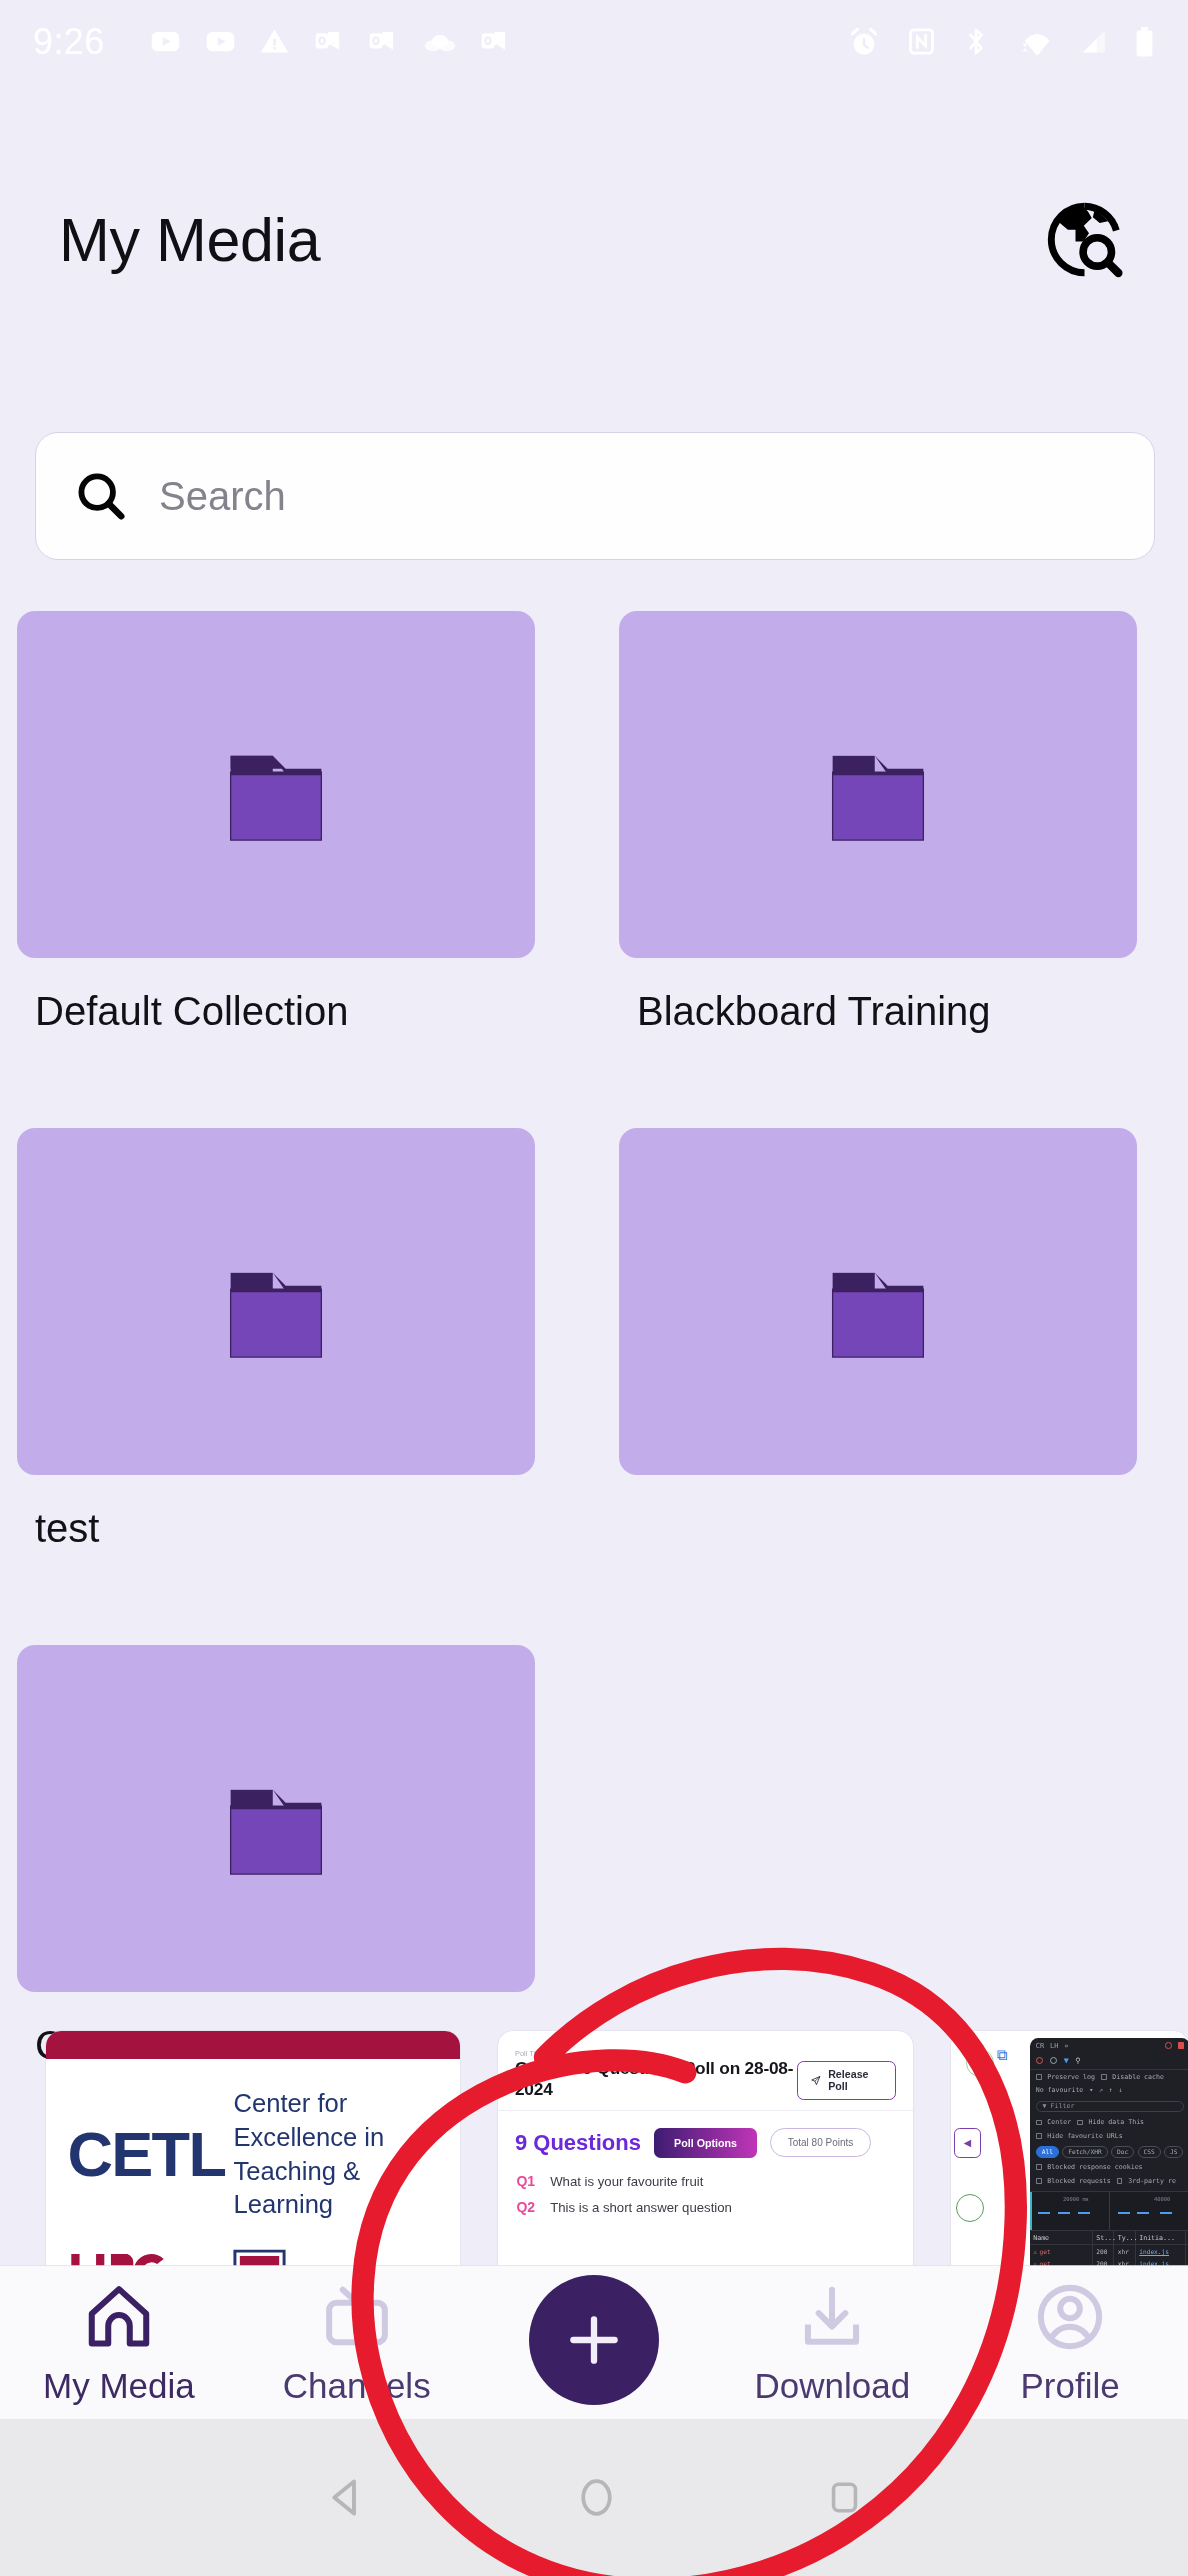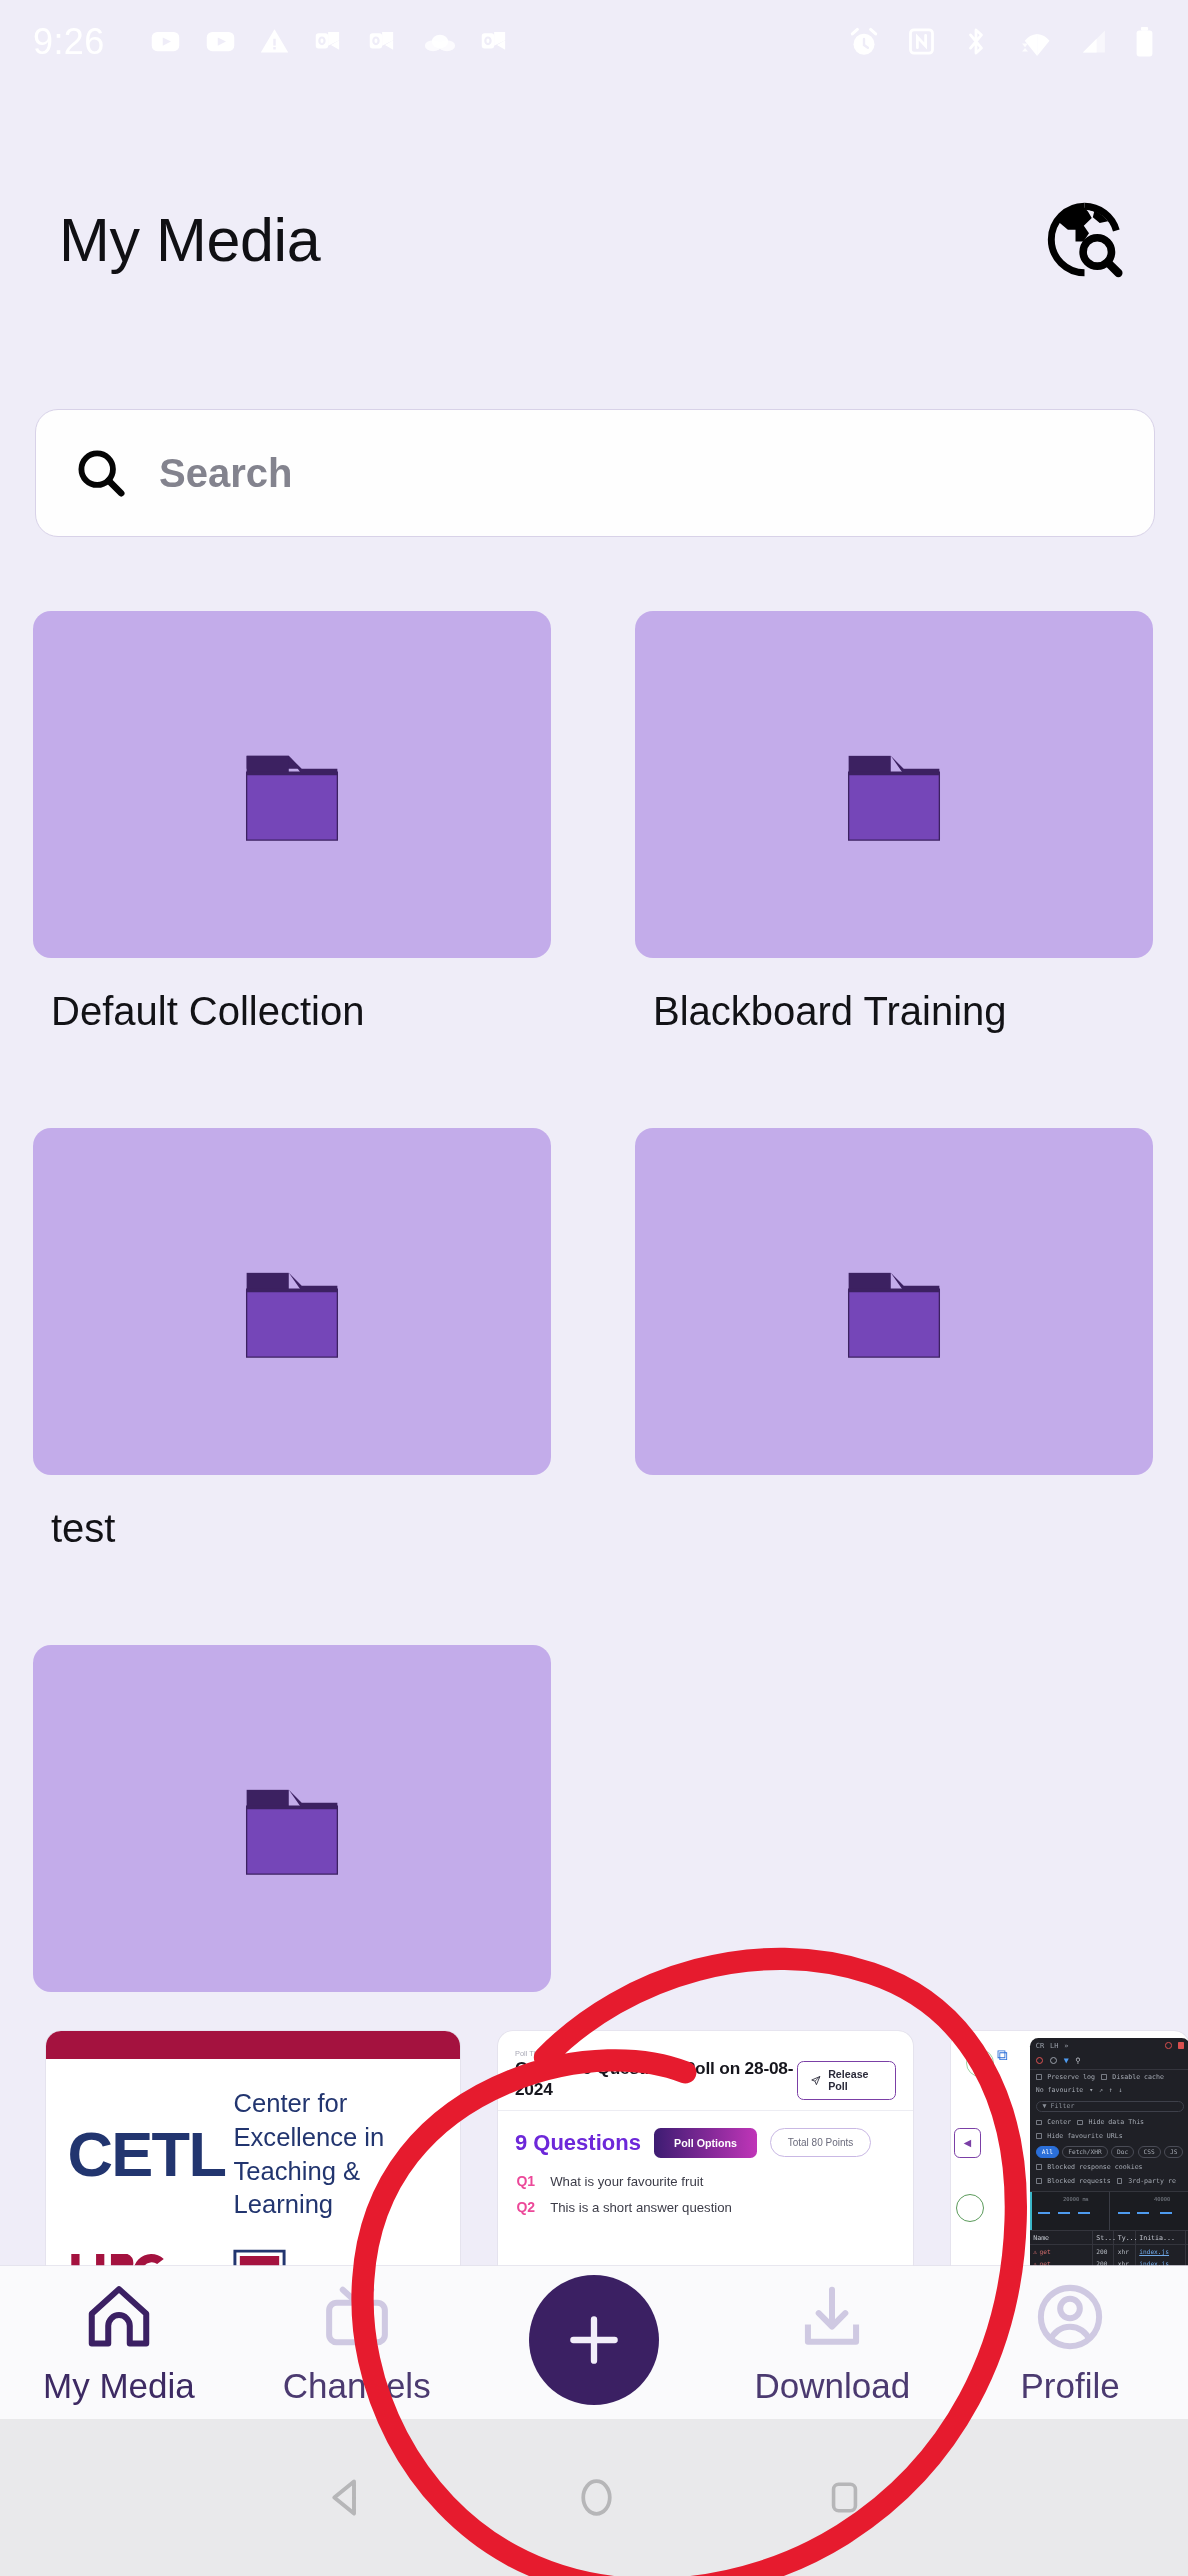--- a/index.html
+++ b/index.html
@@ -25,36 +25,35 @@
   .header {
     position:absolute; top:165px; left:0; width:1189px; height:149px;
     display:flex; align-items:center; justify-content:space-between;
     padding:0 59px;
   }
   .page-title { font-size:61px; color:#101014; font-weight:400; letter-spacing:-0.4px; }
   .globe-search-btn { width:91px; height:91px; display:flex; align-items:center; justify-content:center; }
 
   
   .searchbar {
-    position:absolute; top:409px; left:35px;
+    position:absolute; top:432px; left:35px;
     width:1120px; height:128px;
     background:#FEFEFE;
     border:1.7px solid #D8D2E8;
     border-radius:23px;
     display:flex; align-items:center;
     padding:0 38px;
     gap:31px;
-    font-weight:bold;
   }
   .search-ph { font-size:40px; color:#83838E; }
 
   
   .grid {
     position:absolute; top:611px; left:0; width:941px;
-    padding:0 33px;
+    padding:0 17px;
   }
   .grid-row { display:flex; gap:84px; }
   .cell { width:518px; }
   .folder-tile {
     width:518px; height:347px;
     background:#C3ACEA;
     border-radius:18px;
     display:flex; align-items:center; justify-content:center;
   }
   .folder-label {

